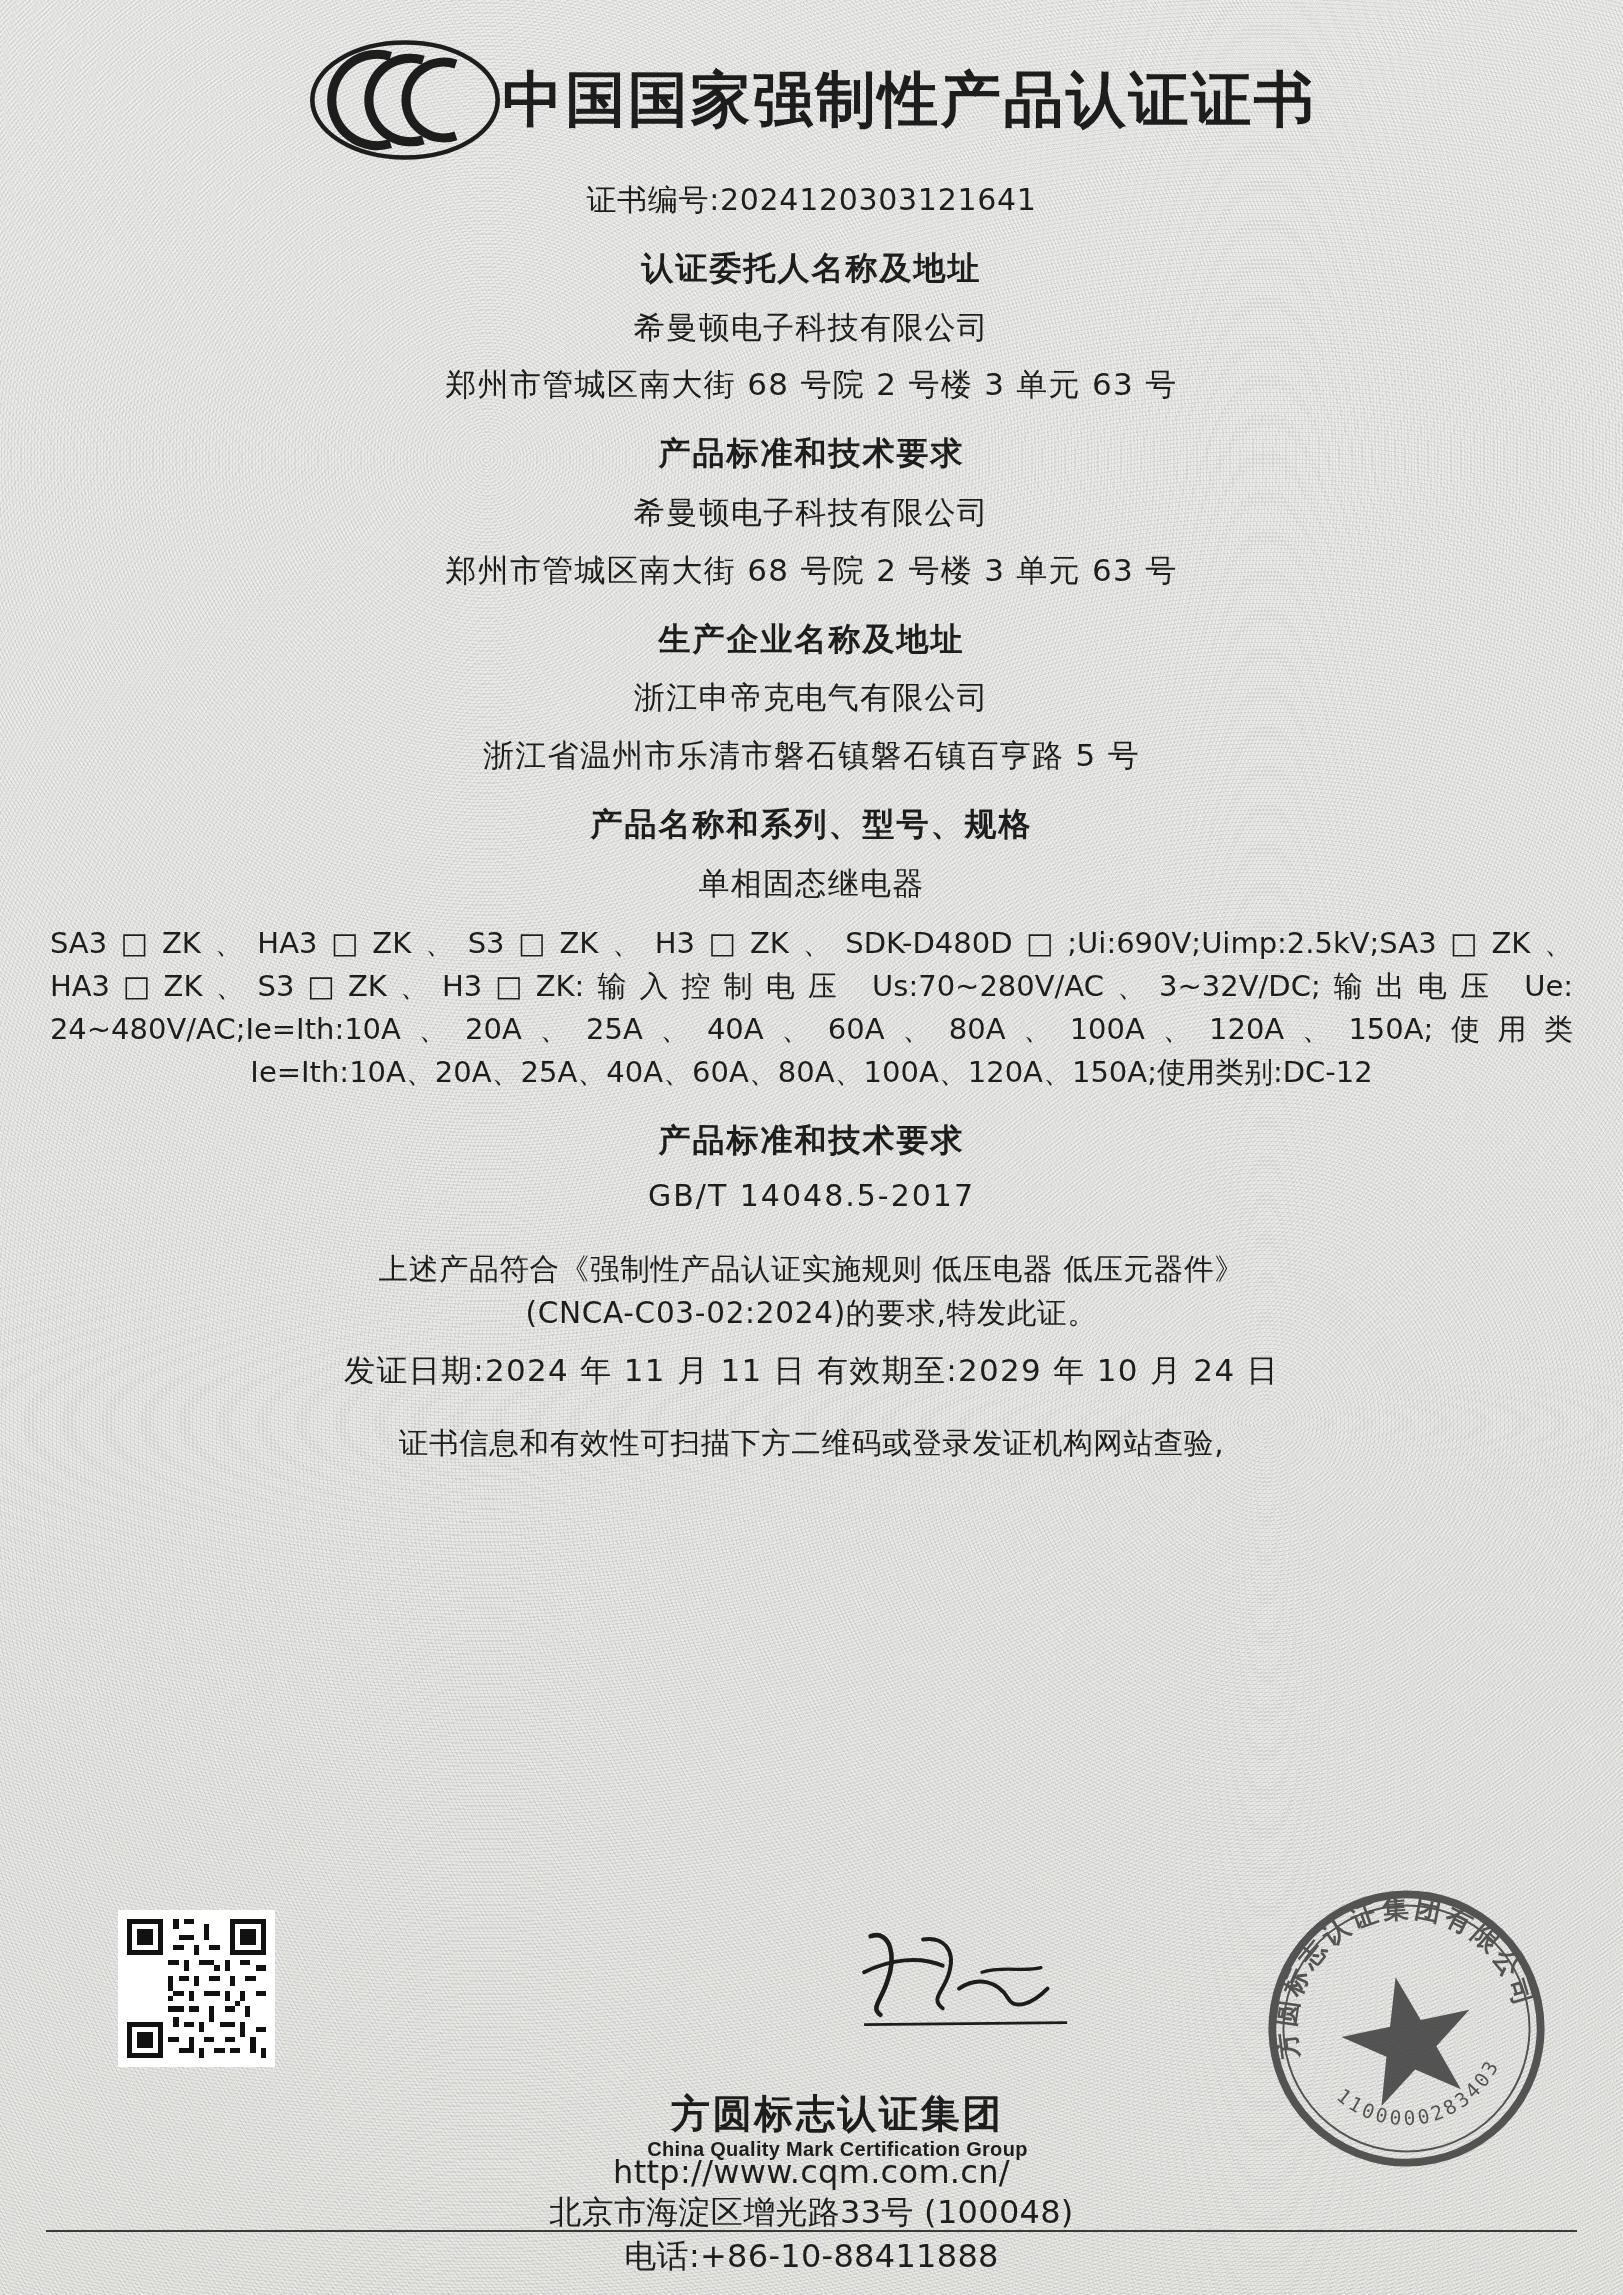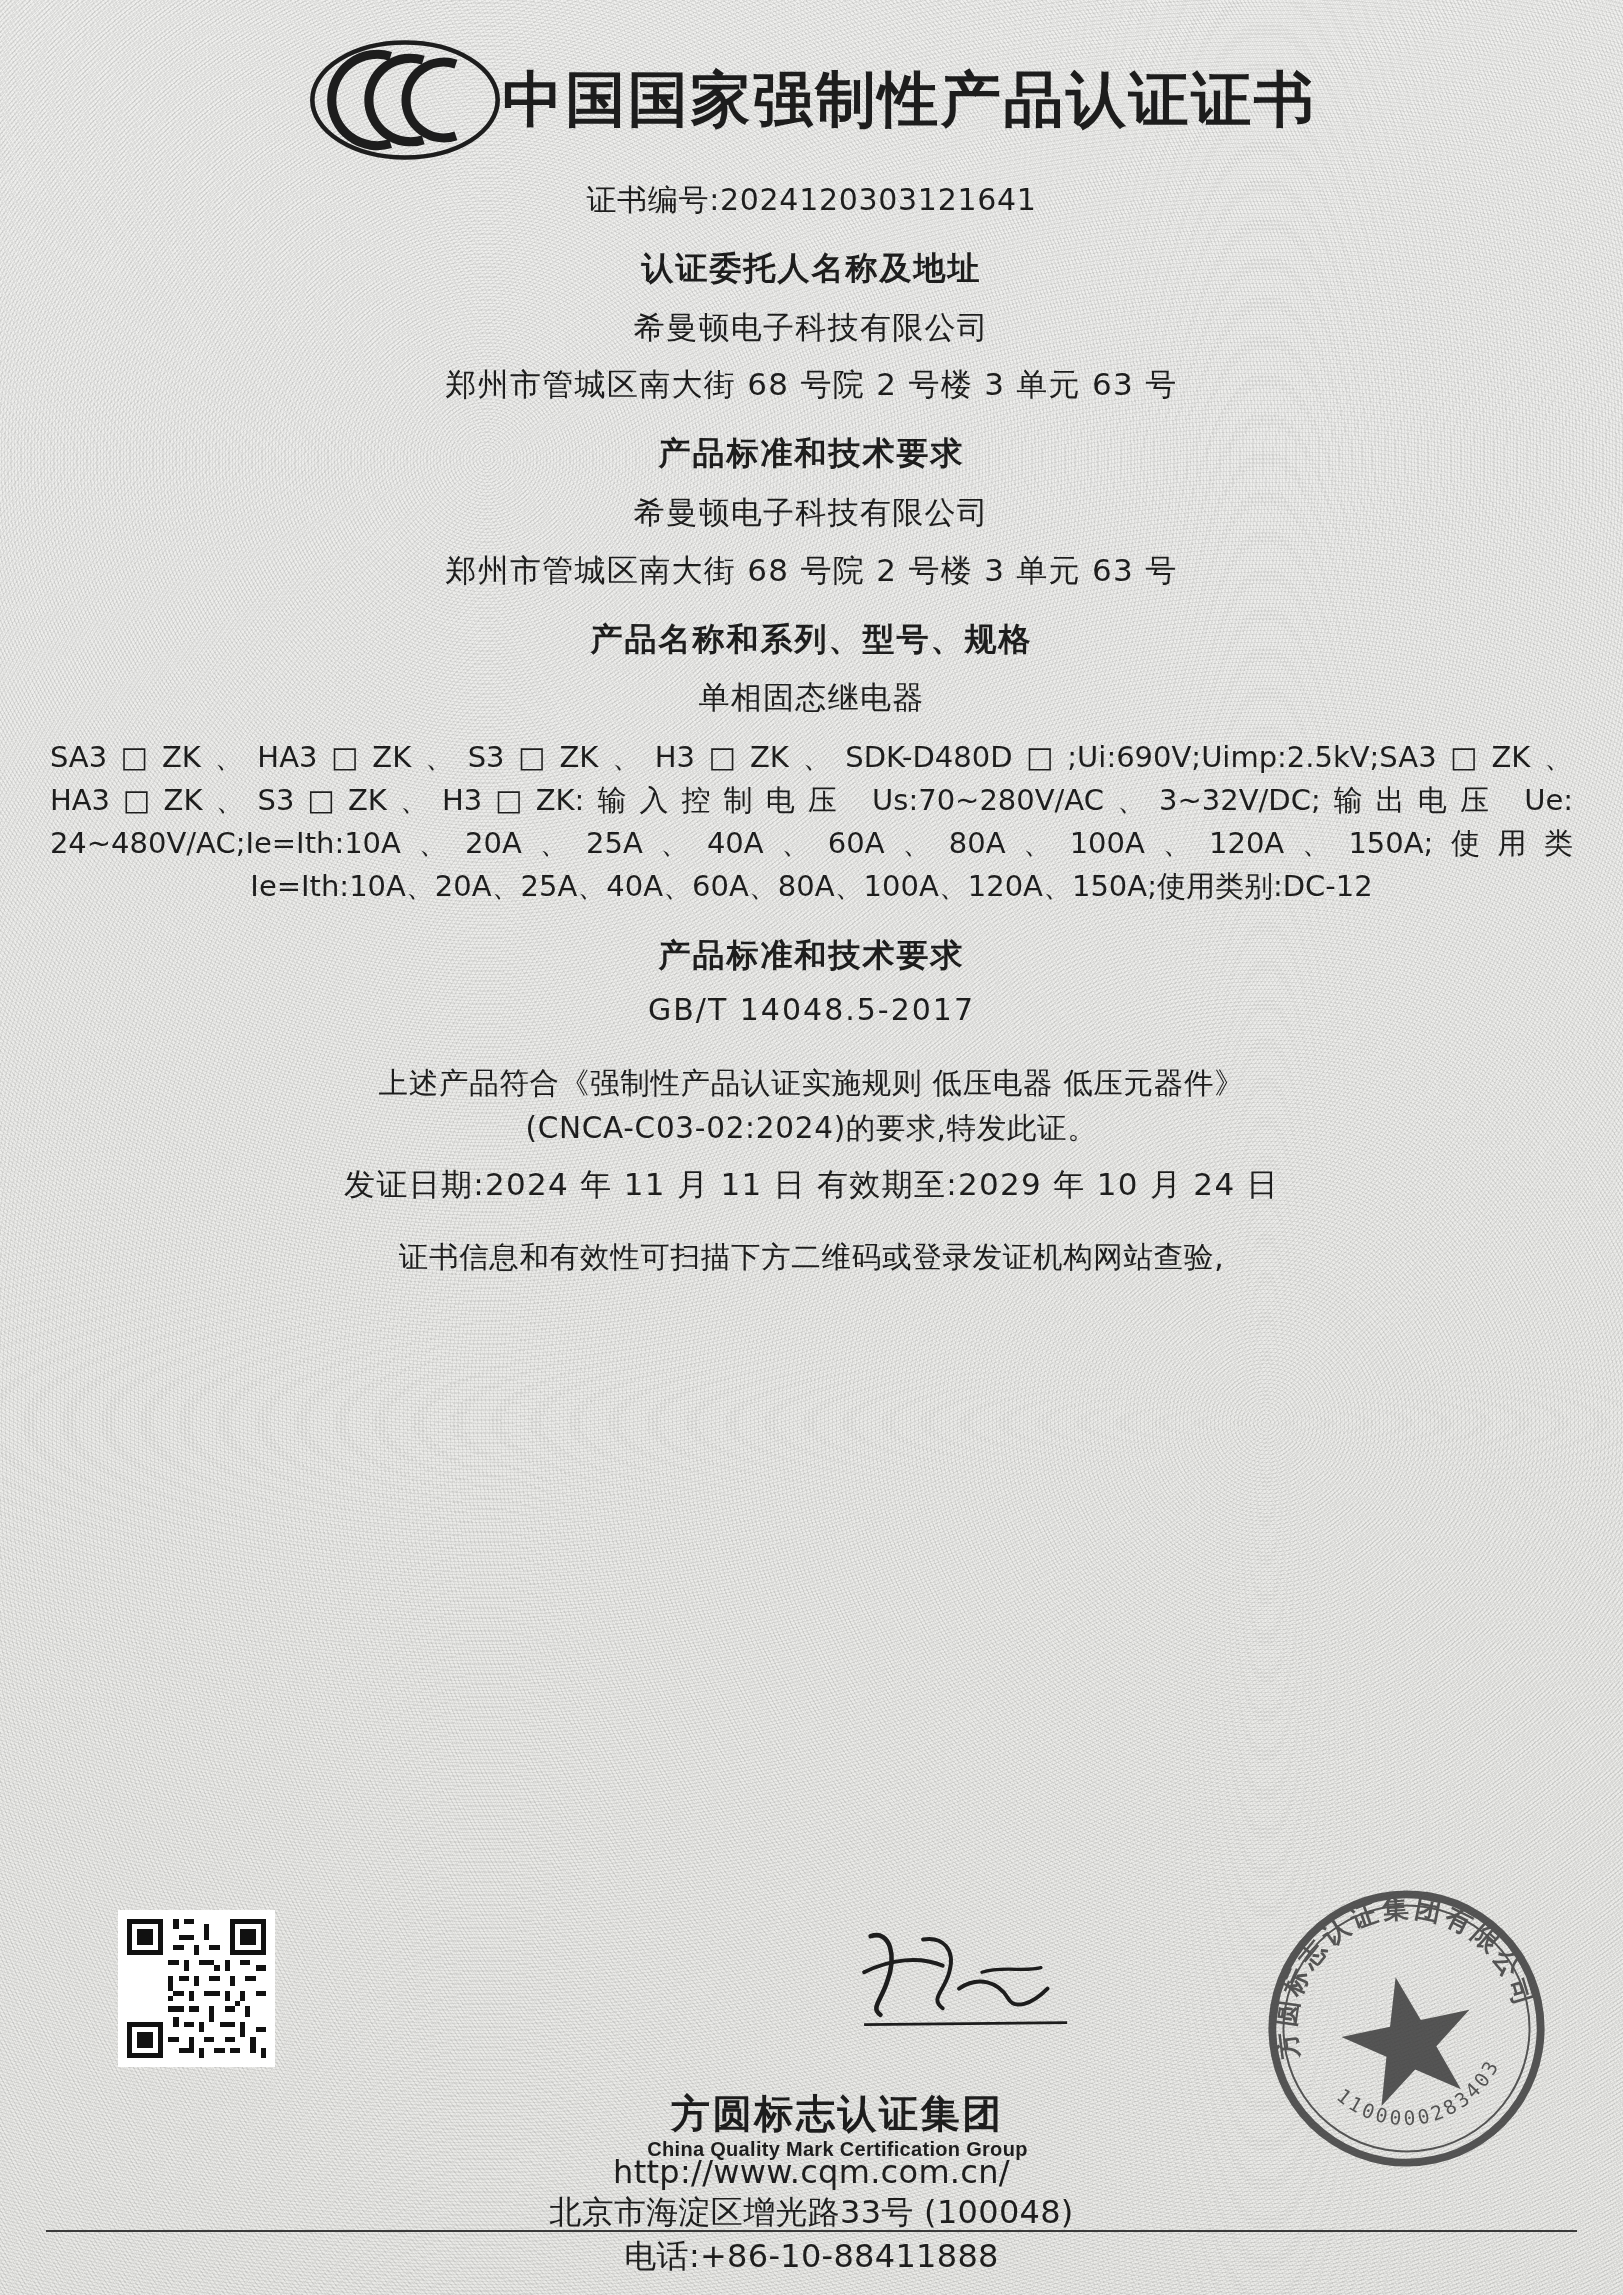--- a/index.html
+++ b/index.html
@@ -148,20 +148,25 @@
     <div class="sec-line">希曼顿电子科技有限公司</div>
     <div class="sec-line">郑州市管城区南大街 68 号院 2 号楼 3 单元 63 号</div>
   </div>
 
   <div class="section">
     <div class="sec-title">产品标准和技术要求</div>
     <div class="sec-line">希曼顿电子科技有限公司</div>
     <div class="sec-line">郑州市管城区南大街 68 号院 2 号楼 3 单元 63 号</div>
   </div>
 
+  <div class="section">
+    <div class="sec-title">生产企业名称及地址</div>
+    <div class="sec-line">浙江申帝克电气有限公司</div>
+    <div class="sec-line">浙江省温州市乐清市磐石镇磐石镇百亨路 5 号</div>
+  </div>
 
   <div class="section">
     <div class="sec-title">产品名称和系列、型号、规格</div>
     <div class="sec-line">单相固态继电器</div>
   </div>
 
   <div class="spec-block">
     <div>SA3□ZK、HA3□ZK、S3□ZK、H3□ZK、SDK-D480D□;Ui:690V;Uimp:2.5kV;SA3□ZK、</div>
     <div>HA3□ZK、S3□ZK、H3□ZK:输入控制电压 Us:70~280V/AC、3~32V/DC;输出电压 Ue:</div>
     <div>24~480V/AC;Ie=Ith:10A、20A、25A、40A、60A、80A、100A、120A、150A;使用类</div>

